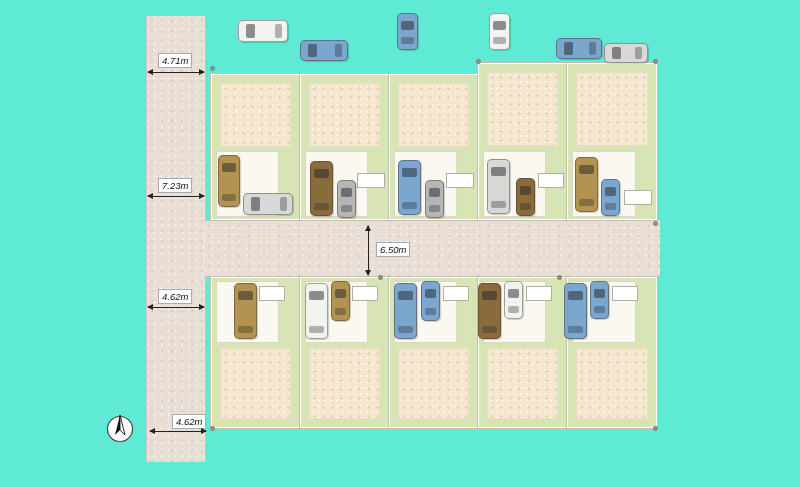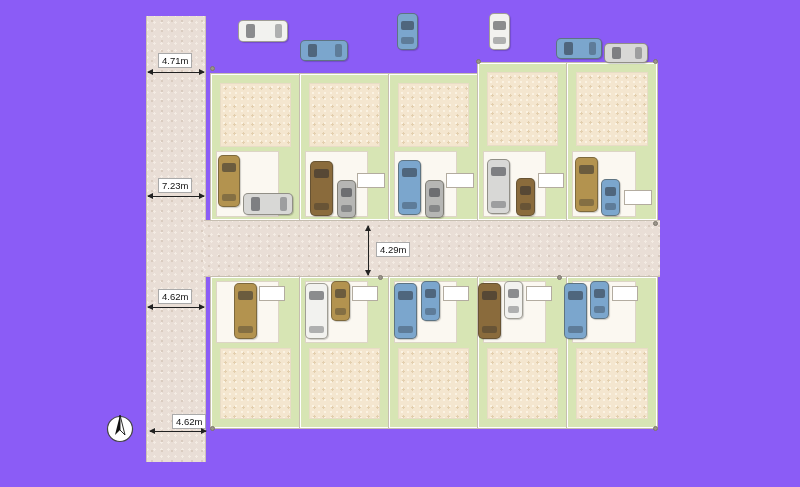--- a/index.html
+++ b/index.html
@@ -1,18 +1,18 @@
 <!DOCTYPE html>
 <html><head>
 <meta charset="utf-8">
 <style>
   * { margin:0; padding:0; box-sizing:border-box; }
   html,body { width:800px; height:487px; background:#fff; }
   body { position:relative; font-family:"Liberation Sans", sans-serif; overflow:hidden; }
-  .canvas { position:absolute; left:0; top:0; width:800px; height:487px; background:#8b5cf6; overflow:hidden; }
+  .canvas { position:absolute; left:0; top:0; width:800px; height:487px; background:#5eead4; overflow:hidden;font-style:italic; }
 
   
   .road { position:absolute; background-color:#e9ded6;
     background-image: radial-gradient(#d9cbbf 1px, transparent 1.4px), radial-gradient(#f4ece4 1px, transparent 1.4px);
     background-size: 10px 10px, 7px 7px; background-position: 0 0, 4px 3px; }
   .road-v { left:146px; top:16px; width:60px; height:446px; border-left:1px solid #cec2b6; border-right:1px solid #cec2b6; z-index:0; }
   .road-h { left:204px; top:220px; width:456px; height:57px; border-top:1px solid #cec2b6; border-bottom:1px solid #cec2b6; z-index:1; }
 
   
   .lot { position:absolute; background-color:#d7e5b4; border:1px solid #ffffff; box-shadow:0 0 0 1px #c6beb0; z-index:2; }
@@ -221,21 +221,21 @@
   <div class="mlabel" style="left:158px;top:178px">7.23m</div>
   <div class="harrow" style="left:148px;top:196px;width:56px"></div>
 
   <div class="mlabel" style="left:158px;top:289px">4.62m</div>
   <div class="harrow" style="left:148px;top:307px;width:56px"></div>
 
   <div class="mlabel" style="left:172px;top:414px">4.62m</div>
   <div class="harrow" style="left:150px;top:431px;width:56px"></div>
 
   <div class="varrow" style="left:368px;top:226px;height:49px"></div>
-  <div class="mlabel" style="left:376px;top:242px">4.29m</div>
+  <div class="mlabel" style="left:376px;top:242px">6.50m</div>
 
   <svg class="compass" width="32" height="38" viewBox="0 0 32 38">
     <circle cx="16" cy="21" r="12.5" fill="#ffffff" stroke="#444" stroke-width="1.2"></circle>
     <polygon points="16,7 11,27 16,22" fill="#111"></polygon>
     <polygon points="16,7 21,27 16,22" fill="#ffffff" stroke="#111" stroke-width="0.9"></polygon>
   </svg>
 
 </div>
 
 </body></html>

